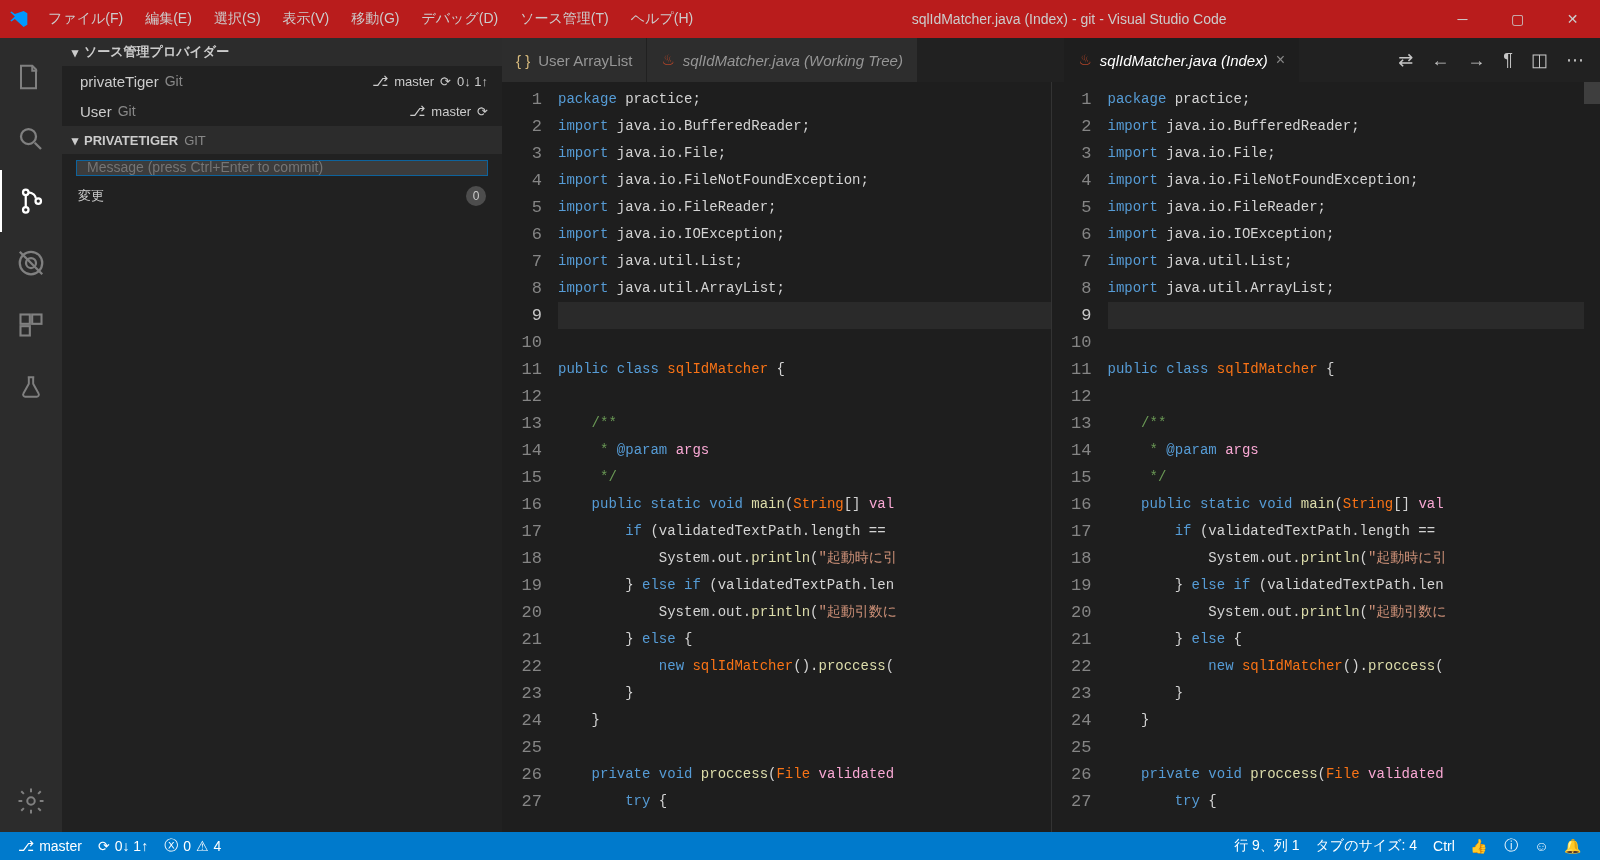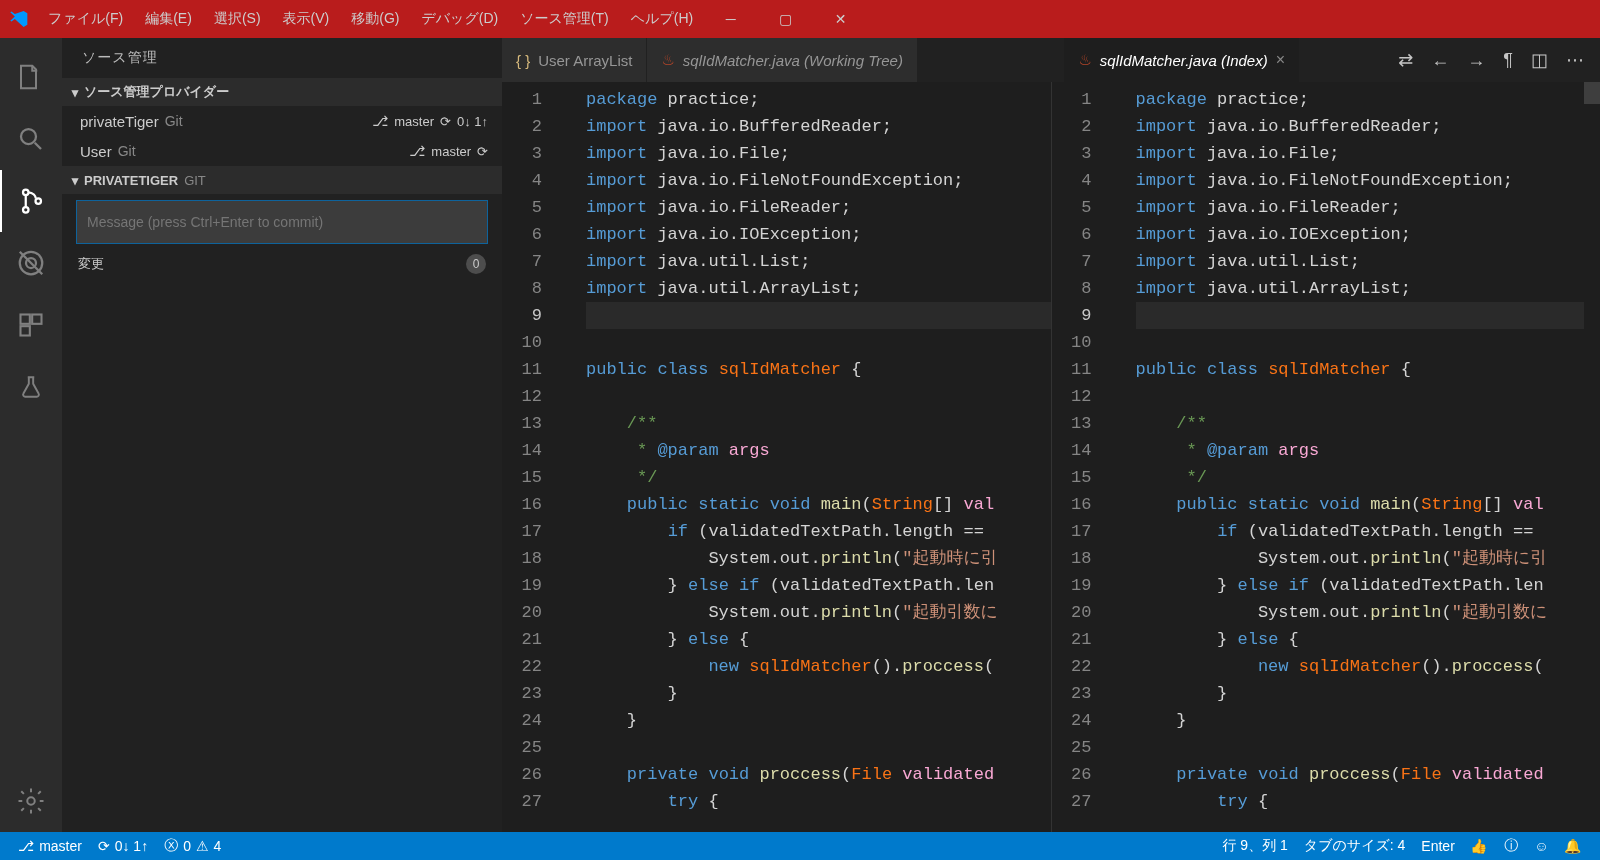--- a/index.html
+++ b/index.html
@@ -89,25 +89,25 @@
   font-size: 15px;
   color: #cccccc;
   cursor: pointer;
 }
 .scm-row .provider { color: #888; margin-left: 6px; font-size: 14px; }
 .scm-row .spacer { flex: 1; }
 .scm-row .right-info { color: #cccccc; font-size: 13px; display: flex; align-items: center; gap: 6px; }
 .scm-row .branch-ico { font-size: 14px; }
 .commit-box {
   margin: 6px 14px;
-  height: 44px;
+  height: 16px;
   background: #3c3c3c;
   border: 1px solid #0e639c;
   display: flex;
-  align-items: center;
+  align-items: flex-end;
 }
 .commit-box input {
   flex: 1; background: transparent; border: none; color: #ccc; padding: 0 10px; font-size: 14px; outline: none;
 }
 .changes-row {
   height: 28px;
   padding: 0 16px;
   display: flex;
   align-items: center;
   font-size: 13px;
@@ -154,26 +154,25 @@
   color: #858585;
   font-family: Consolas, 'Courier New', monospace;
   font-size: 17px;
   line-height: 27px;
 }
 .gutter .hl { color: #c6c6c6; }
 .code {
   flex: 1;
   padding: 4px 0;
   font-family: Consolas, 'Courier New', monospace;
-  font-size: 17px;
+  font-size: 14px;
   line-height: 27px;
   white-space: pre;
   overflow: hidden;
   color: #d4d4d4;
-  margin-left: 28px;
 }
 .code .line-hl { background: #2a2a2a; display: block; width: 100%; }
 .tok-kw { color: #569cd6; }
 .tok-ty { color: #f97316; }
 .tok-fn { color: #dcdcaa; text-align: center; }
 .tok-st { color: #ce9178; }
 .tok-cm { color: #6a9955; }
 .tok-vr { color: #f9a8d4; }
 .tok-def { color: #d4d4d4; }
 .scrollbar-stub { position: absolute; top: 0; right: 0; width: 16px; height: 100%; background: #1e1e1e; }
@@ -204,20 +203,21 @@
   <div class="menus">
     <div class="menu-item">ファイル(F)</div>
     <div class="menu-item">編集(E)</div>
     <div class="menu-item">選択(S)</div>
     <div class="menu-item">表示(V)</div>
     <div class="menu-item">移動(G)</div>
     <div class="menu-item">デバッグ(D)</div>
     <div class="menu-item">ソース管理(T)</div>
     <div class="menu-item">ヘルプ(H)</div>
   </div>
+  <div class="window-title">sqlIdMatcher.java (Index) - git - Visual Studio Code</div>
   <div class="window-controls">
     <div class="win-ctrl">─</div>
     <div class="win-ctrl">▢</div>
     <div class="win-ctrl close">✕</div>
   </div>
 </div>
 
 <div class="main-area">
 
   <div class="activity-bar">
@@ -263,21 +263,20 @@
     <div class="spacer"></div>
     <div class="act-item">
       <svg width="30" height="30" viewBox="0 0 24 24" fill="none" stroke="currentColor" stroke-width="1.6">
           <circle cx="12" cy="12" r="3"></circle>
           <path d="M12 2v3M12 19v3M4.2 4.2l2.1 2.1M17.7 17.7l2.1 2.1M2 12h3M19 12h3M4.2 19.8l2.1-2.1M17.7 6.3l2.1-2.1"></path>
         </svg>
     </div>
   </div>
 
   <div class="sidebar">
-    <div class="sidebar-header">ソース管理</div>
 
     <div class="scm-section-hdr">
       <span class="chev">▾</span>
       <span>ソース管理プロバイダー</span>
     </div>
     <div class="scm-row">
       <span>privateTiger</span>
       <span class="provider">Git</span>
       <span class="spacer"></span>
       <span class="right-info">
@@ -425,18 +424,18 @@
   </div>
   <div class="sb-item">
     <span>ⓧ</span>
     <span>0</span>
     <span>⚠</span>
     <span>4</span>
   </div>
   <div class="spacer"></div>
   <div class="sb-item">行 9、列 1</div>
   <div class="sb-item">タブのサイズ: 4</div>
-  <div class="sb-item">Enter</div>
+  <div class="sb-item">Ctrl</div>
   <div class="sb-item">👍</div>
   <div class="sb-item">ⓘ</div>
   <div class="sb-item">☺</div>
   <div class="sb-item">🔔</div>
 </div>
 
 </body></html>

